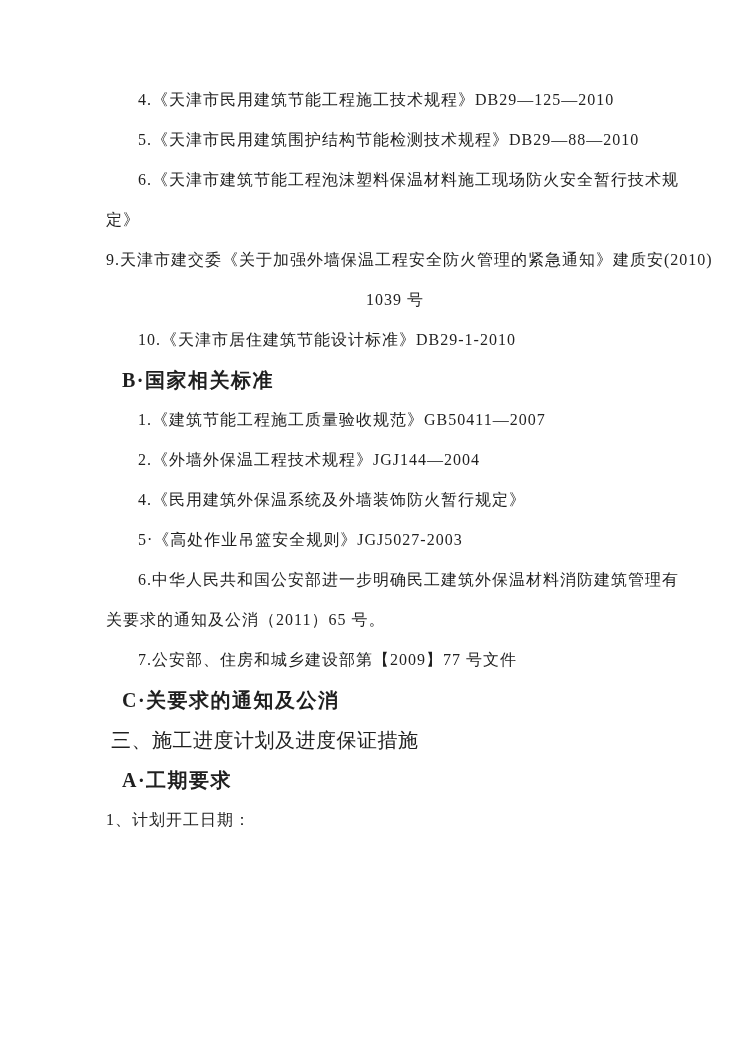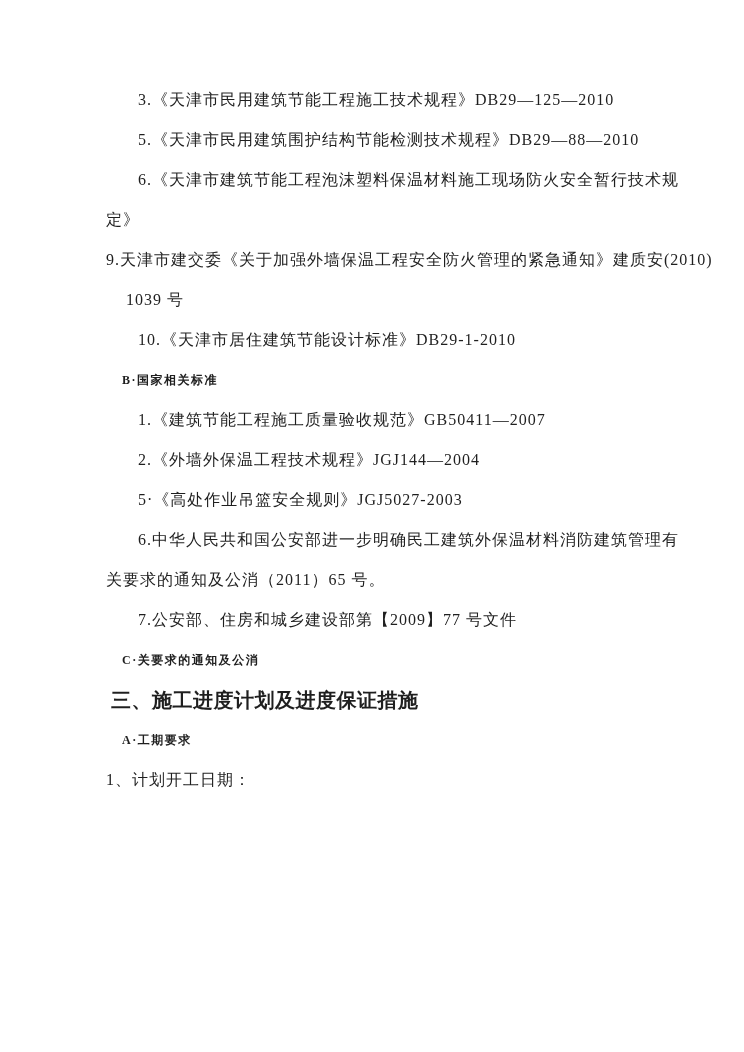--- a/index.html
+++ b/index.html
@@ -22,48 +22,49 @@
     background: #ffffff;
   }
   .line {
     font-size: 16px;
     line-height: 40px;
     height: 40px;
     letter-spacing: 1px;
     white-space: nowrap;
   }
   .indent    { padding-left: 32px; }
-  .indent-sm { padding-left: 20px; }
+  .indent-sm { padding-left: 20px; text-align: center; }
   .heading2 {
     font-weight: bold;
-    font-size: 12px;
+    font-size: 20px;
     padding-left: 16px;
     letter-spacing: 1.5px;
   }
   .heading1 {
-    font-weight: bold;
+    font-weight: normal;
     font-size: 20px;
     padding-left: 5px;
     letter-spacing: 0.5px;
   }
 </style>
 </head>
 <body>
 
 <div class="page">
-  <div class="line indent">3.《天津市民用建筑节能工程施工技术规程》DB29—125—2010</div>
+  <div class="line indent">4.《天津市民用建筑节能工程施工技术规程》DB29—125—2010</div>
   <div class="line indent">5.《天津市民用建筑围护结构节能检测技术规程》DB29—88—2010</div>
   <div class="line indent">6.《天津市建筑节能工程泡沫塑料保温材料施工现场防火安全暂行技术规</div>
   <div class="line">定》</div>
   <div class="line">9.天津市建交委《关于加强外墙保温工程安全防火管理的紧急通知》建质安(2010)</div>
   <div class="line indent-sm">1039 号</div>
   <div class="line indent">10.《天津市居住建筑节能设计标准》DB29-1-2010</div>
   <div class="line heading2">B·国家相关标准</div>
   <div class="line indent">1.《建筑节能工程施工质量验收规范》GB50411—2007</div>
   <div class="line indent">2.《外墙外保温工程技术规程》JGJ144—2004</div>
+  <div class="line indent">4.《民用建筑外保温系统及外墙装饰防火暂行规定》</div>
   <div class="line indent">5·《高处作业吊篮安全规则》JGJ5027-2003</div>
   <div class="line indent">6.中华人民共和国公安部进一步明确民工建筑外保温材料消防建筑管理有</div>
   <div class="line">关要求的通知及公消（2011）65 号。</div>
   <div class="line indent">7.公安部、住房和城乡建设部第【2009】77 号文件</div>
   <div class="line heading2">C·关要求的通知及公消</div>
   <div class="line heading1">三、施工进度计划及进度保证措施</div>
   <div class="line heading2">A·工期要求</div>
   <div class="line">1、计划开工日期：</div>
 </div>
 

